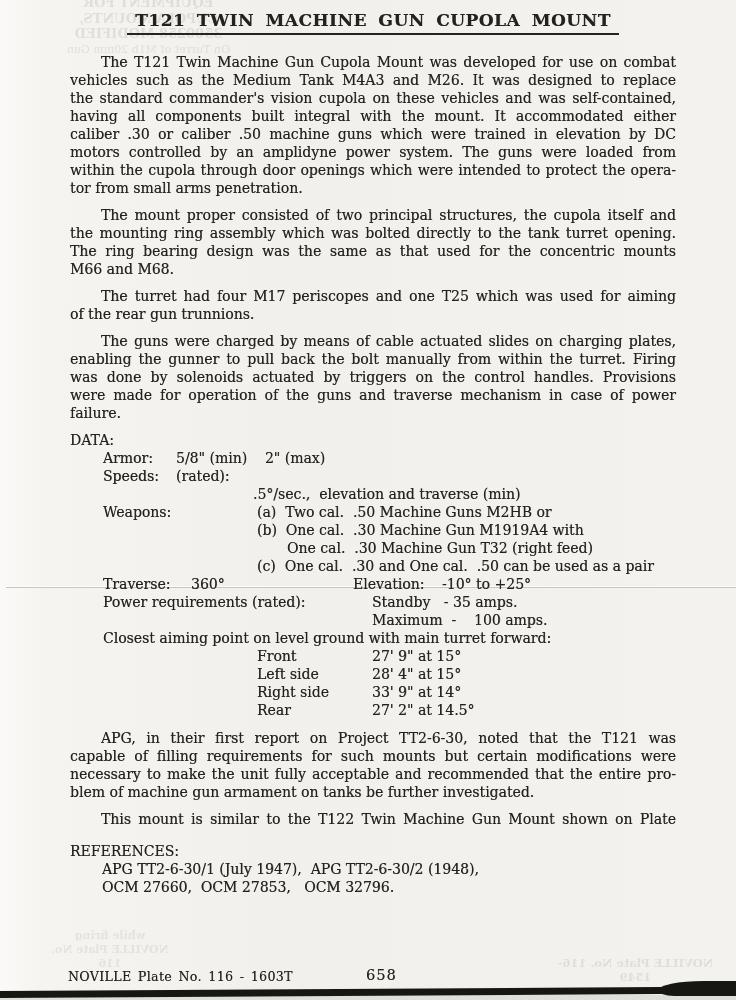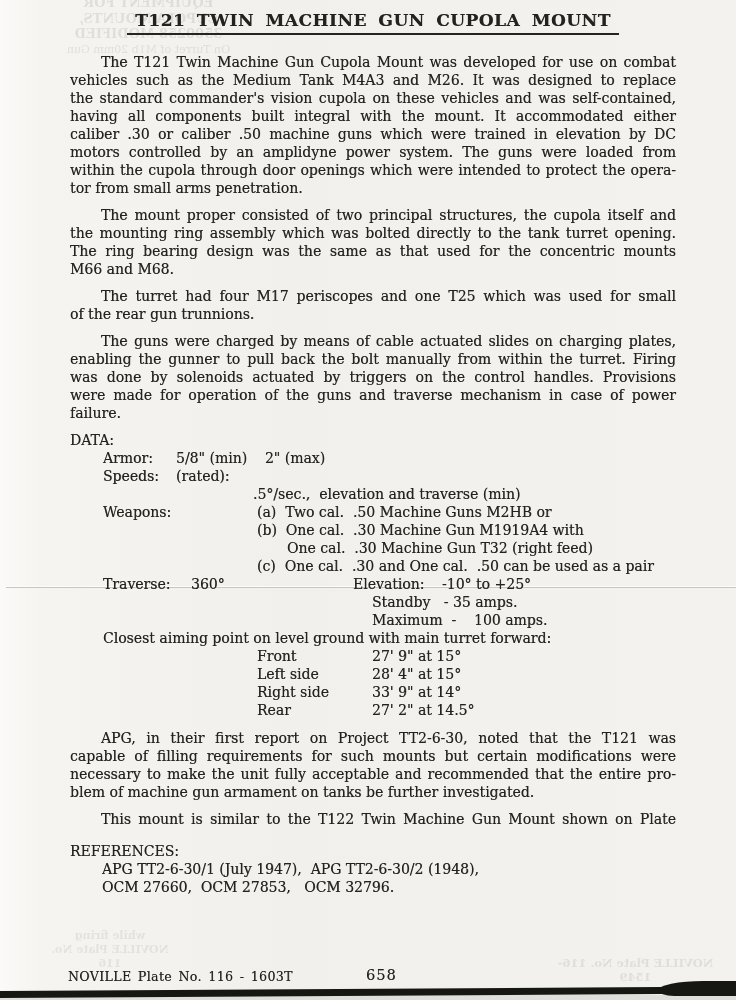--- a/index.html
+++ b/index.html
@@ -89,21 +89,21 @@
         <div class="tline">within the cupola through door openings which were intended to protect the opera-</div>
         <div class="tline last">tor from small arms penetration.</div>
       </div>
     <div class="para">
         <div class="tline first">The mount proper consisted of two principal structures, the cupola itself and</div>
         <div class="tline">the mounting ring assembly which was bolted directly to the tank turret opening.</div>
         <div class="tline">The ring bearing design was the same as that used for the concentric mounts</div>
         <div class="tline last">M66 and M68.</div>
       </div>
     <div class="para">
-        <div class="tline first">The turret had four M17 periscopes and one T25 which was used for small</div>
+        <div class="tline first">The turret had four M17 periscopes and one T25 which was used for aiming</div>
         <div class="tline last">of the rear gun trunnions.</div>
       </div>
     <div class="para">
         <div class="tline first">The guns were charged by means of cable actuated slides on charging plates,</div>
         <div class="tline">enabling the gunner to pull back the bolt manually from within the turret.  Firing</div>
         <div class="tline">was done by solenoids actuated by triggers on the control handles.  Provisions</div>
         <div class="tline">were made for operation of the guns and traverse mechanism in case of power</div>
         <div class="tline last">failure.</div>
       </div>
 
@@ -139,20 +139,21 @@
       </div>
 
       <div class="dline">
         <span class="c33">Traverse:</span>
         <span class="c121">360°</span>
         <span class="c283">Elevation:</span>
         <span class="c372">-10° to +25°</span>
       </div>
 
       <div class="dline">
+        <span class="c33">Power requirements (rated):</span>
         <span class="c302">Standby   - 35 amps.</span>
       </div>
       <div class="dline">
         <span class="c302">Maximum  -    100 amps.</span>
       </div>
 
       <div class="dline">
         <span class="c33">Closest aiming point on level ground with main turret forward:</span>
       </div>
       <div class="dline">

